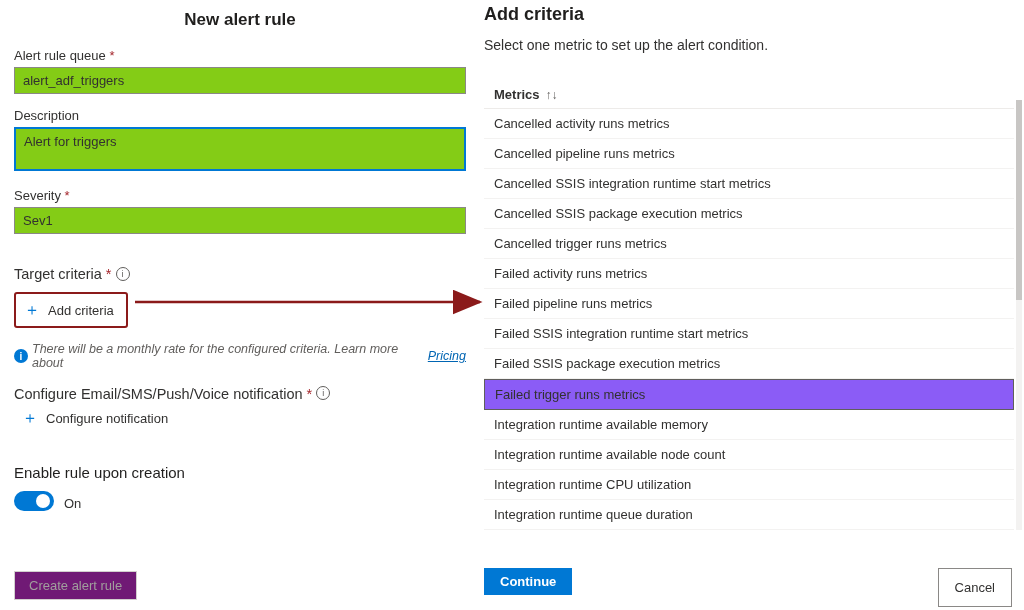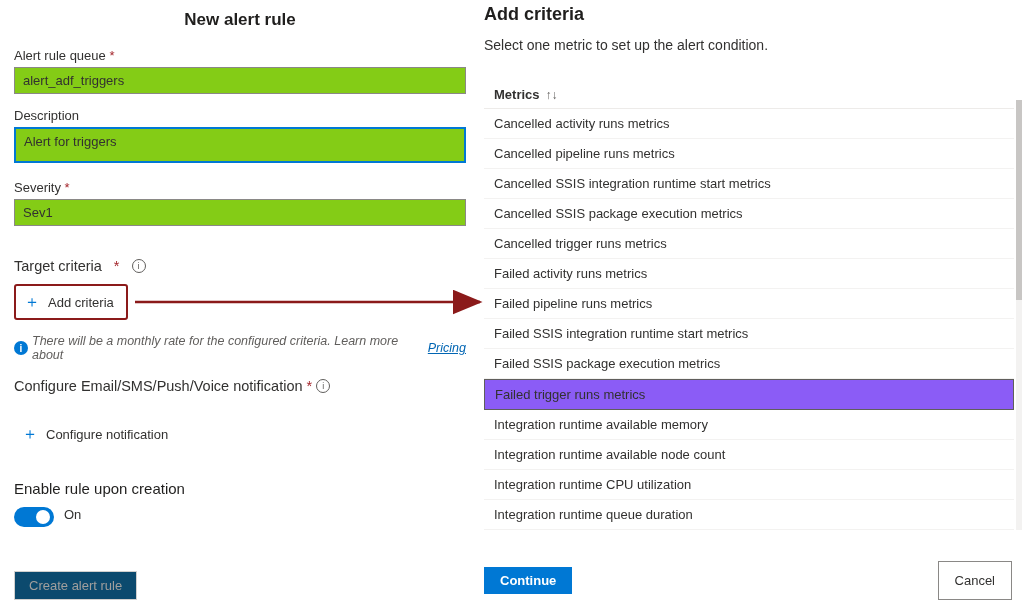--- a/index.html
+++ b/index.html
@@ -60,32 +60,32 @@
     width: 100%;
     border: 1px solid #8a8886;
     padding: 5px 8px;
     font-size: 13px;
     font-family: Liberation Sans, sans-serif;
     background: #84cc16;
     color: #323130;
     outline: none;
   }
   .text-area {
-    height: 36px;
+    height: 44px;
     resize: none;
     border: 2px solid #0078d4;
   }
   .field-group { margin-bottom: 14px; }
   .section-label {
     font-size: 14.5px;
     color: #323130;
     margin-bottom: 10px;
     display: flex;
     align-items: center;
-    gap: 12px;
+    gap: 4px;
   }
   .info-icon {
     display: inline-flex;
     width: 14px;
     height: 14px;
     border: 1px solid #605e5c;
     border-radius: 50%;
     align-items: center;
     justify-content: center;
     font-size: 9px;
@@ -132,28 +132,27 @@
     justify-content: center;
     font-size: 10px;
     font-style: normal;
     font-weight: bold;
     flex-shrink: 0;
   }
   .info-line a { color: #0065b3; text-decoration: underline; font-style: italic;}
   .section-title2 {
     font-size: 14.5px;
     color: #323130;
-    margin-bottom: 24px;
-    display: flex;
-    align-items: center;
+    margin-bottom: 0;
+    display: flex;
     gap: 4px;
   }
   .toggle-row {
     display: flex;
-    align-items: flex-start;
+    align-items: flex-end;
     gap: 10px;
     margin-top: 10px;
   }
   .toggle {
     width: 40px;
     height: 20px;
     background: #0078d4;
     border-radius: 10px;
     position: relative;
     cursor: pointer;
@@ -173,21 +172,21 @@
     margin-top: 30px;
     margin-bottom: 4px;
   }
   .bottom-bar-left {
     position: absolute;
     bottom: 10px;
     left: 14px;
   }
   .create-btn {
     border: 1px solid #d2d0ce;
-    background: #0c4a6e;
+    background: #701a75;
     color: #a19f9d;
     padding: 6px 14px;
     font-size: 13px;
     cursor: not-allowed;
   }
   
   .metrics-header {
     font-size: 13px;
     font-weight: 600;
     color: #323130;
@@ -224,26 +223,26 @@
   }
   .right-scrollbar-thumb {
     width: 6px;
     height: 200px;
     background: #c8c6c4;
     position: absolute;
     top: 0;
   }
   .bottom-bar-right {
     position: absolute;
-    bottom: 10px;
+    bottom: 3px;
     left: 4px;
     right: 12px;
     display: flex;
     justify-content: space-between;
-    align-items: center;
+    align-items: flex-start;
     gap: 17px;
   }
   .continue-btn {
     background: #0078d4;
     color: #fff;
     border: none;
     padding: 6px 16px;
     font-size: 13px;
     font-weight: 600;
     cursor: pointer;

